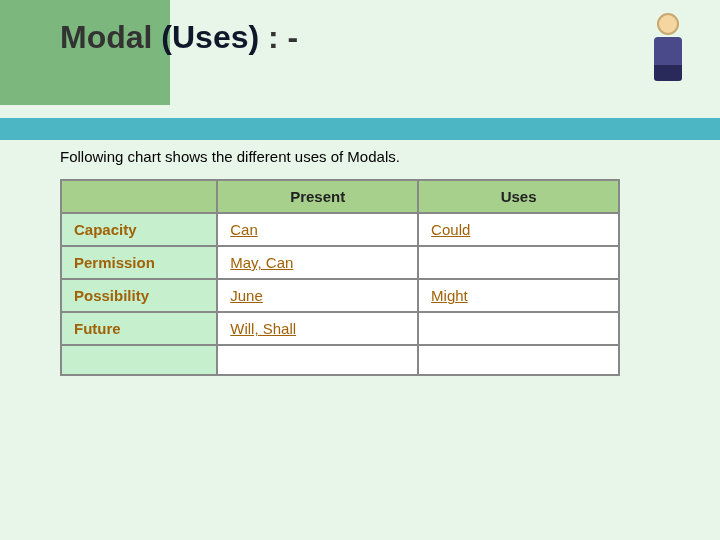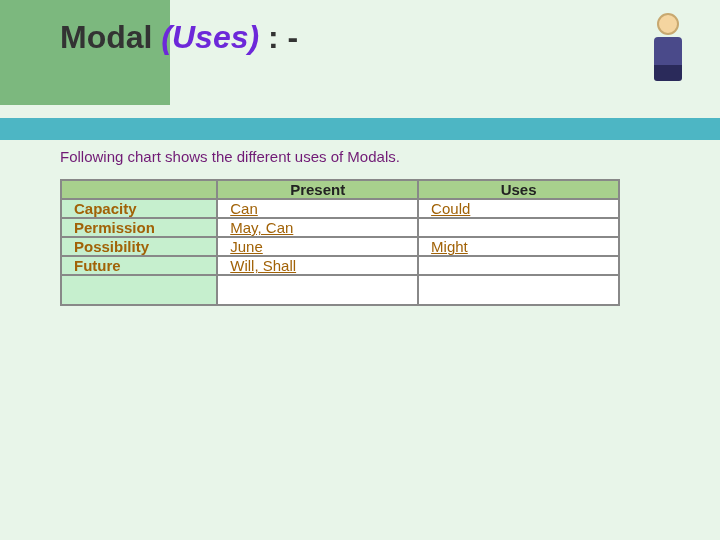--- a/index.html
+++ b/index.html
@@ -29,22 +29,21 @@
     }
 
     .page-title {
       font-size: 32px;
       font-weight: bold;
       color: #333333;
       line-height: 1.2;
     }
 
     .page-title .uses {
-      color: #6d28d9;
-      font-style: italic;
+      color: #0f172a;
     }
 
     
     .accent-bar {
       position: absolute;
       top: 118px;
       left: 0;
       right: 0;
       height: 22px;
       background: #4db6c4;
@@ -53,36 +52,36 @@
     
     .content-section {
       position: absolute;
       top: 148px;
       left: 60px;
       right: 40px;
     }
 
     .subtitle {
       font-size: 15px;
-      color: #701a75;
+      color: #000000;
       margin-bottom: 14px;
       font-weight: normal;
     }
 
     
     .modal-table {
       border-collapse: collapse;
       width: 560px;
       font-size: 15px;
     }
 
     .modal-table th,
     .modal-table td {
       border: 2px solid #888888;
-      padding: 0 12px;
+      padding: 7px 12px;
       vertical-align: middle;
     }
 
     
     .modal-table thead tr th {
       background: #a8d08d;
       color: #222222;
       font-weight: bold;
       font-size: 15px;
     }

